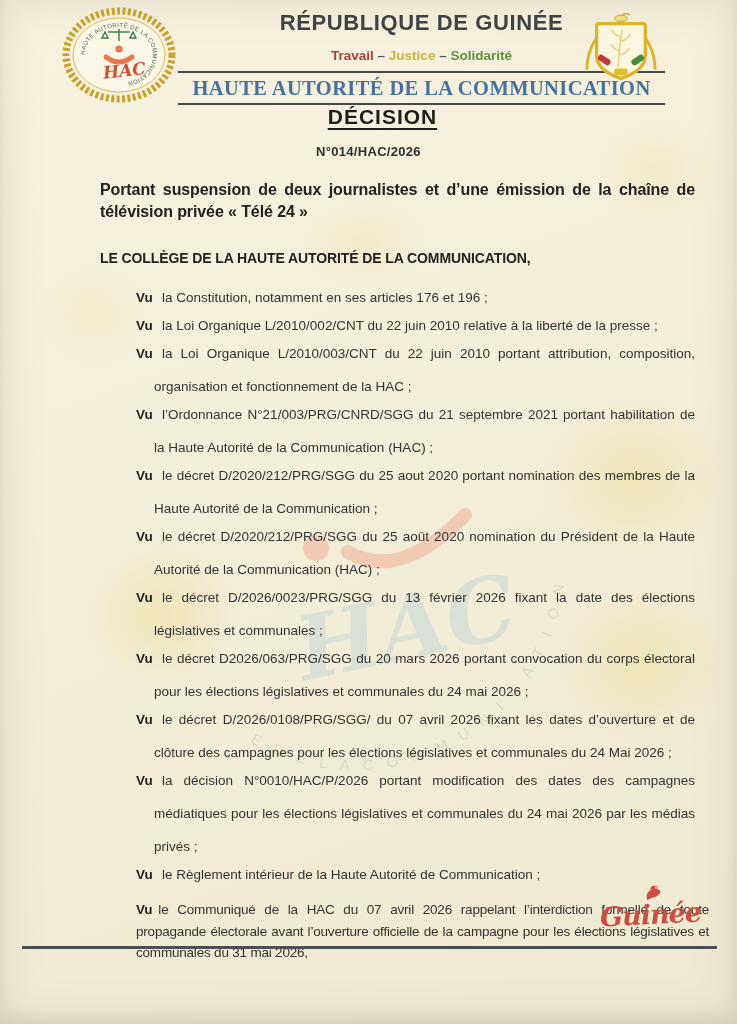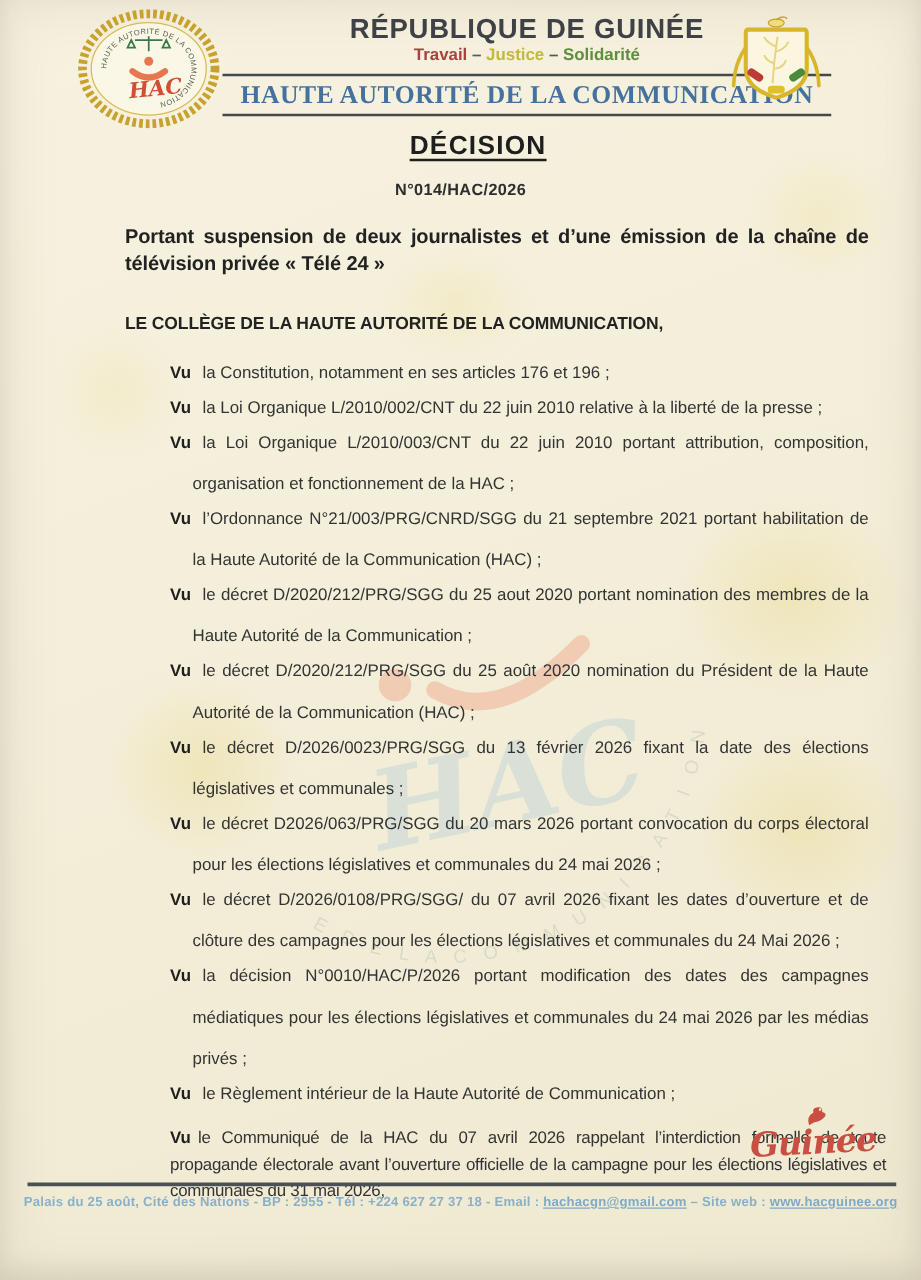--- a/index.html
+++ b/index.html
@@ -12,21 +12,21 @@
   .stain{position:absolute;border-radius:50%;pointer-events:none;
     background:radial-gradient(closest-side,rgba(230,212,118,.32),rgba(230,212,118,0));}
   .wm{position:absolute;left:150px;top:430px;z-index:1;pointer-events:none;}
   .content{position:relative;z-index:2;}
   
   .header-area{position:relative;height:94px;}
   .seal{position:absolute;left:58px;top:7px;width:122px;height:96px;}
   .coat{position:absolute;left:577px;top:12px;width:88px;height:78px;}
   .header-center{position:absolute;left:178px;right:72px;top:10px;text-align:center;}
   .republic{font-size:22px;font-weight:800;color:#3e4246;letter-spacing:.6px;margin:0;}
-  .motto{margin-top:0;font-size:13.5px;font-weight:700;}
+  .motto{margin-top:12px;font-size:13.5px;font-weight:700;}
   .motto-sep{color:#55585c;}
   .org-banner{margin-top:8px;border-top:2px solid #43484c;border-bottom:2px solid #43484c;
     padding:4px 0 3px;font-family:"Liberation Serif",serif;font-weight:700;
     font-size:20.5px;color:#44719f;letter-spacing:.4px;}
   
   .decision-title{margin-top:11px;text-align:center;font-size:21px;font-weight:800;color:#1e1e1e;
     letter-spacing:1px;margin-left:28px;}
   .decision-title span{text-decoration:underline;text-decoration-thickness:2px;text-underline-offset:4px;}
   .decision-number{margin-top:15px;text-align:center;font-size:13px;font-weight:700;color:#2e2e2e;letter-spacing:.3px;}
   .subject{margin:20px 42px 0 100px;font-size:16px;font-weight:700;line-height:22px;
@@ -147,15 +147,14 @@
   </div>
 
   <div class="brand">
     <svg width="22" height="20" viewBox="0 0 22 20">
       <path d="M 6,16 Q 4,9 10,6 Q 9,2 14,2 Q 18,2 17,6 Q 21,7 19,10 Q 15,14 10,14 Z" fill="#c94f43"></path>
       <circle cx="15.5" cy="4" r="1" fill="#f4efda"></circle>
     </svg>
     <span>Guinée</span>
   </div>
   <div class="footer-rule"></div>
-  <div class="footer-contact"><span>Palais du 25 août, Cité des Nations </span><span> - BP : 2955 -  </span><span>Tél : +224 627 27 37 18 - Email : </span><span class="flink">hachacgn@gmail.com</span><span>  – Site web :  </span><span class="flink">www.hacguinee.org</span></div>
 
 </div>
 
 </body></html>

